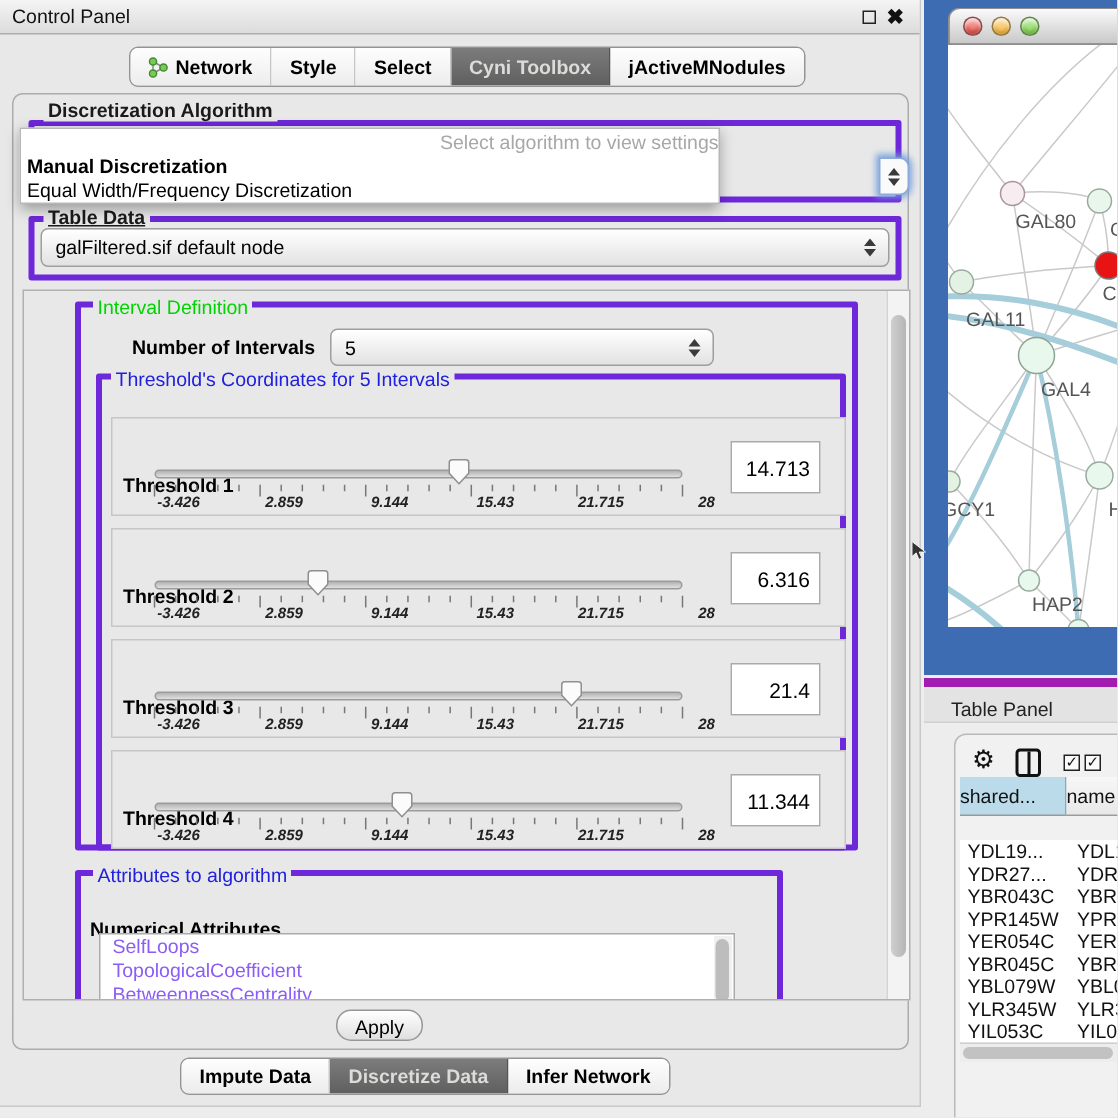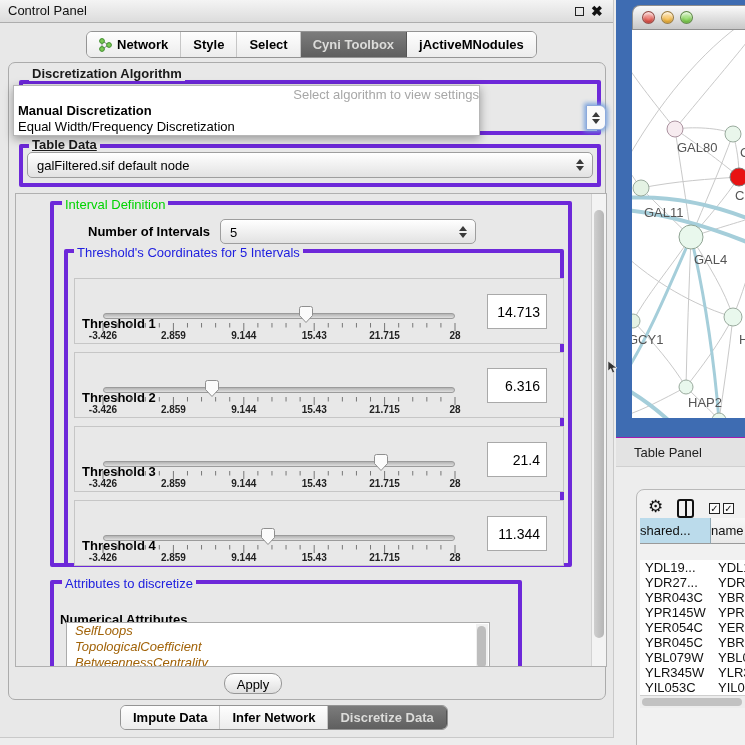--- a/index.html
+++ b/index.html
@@ -41,38 +41,38 @@
   
   .scrollpanel{position:absolute;left:6px;top:130px;width:592px;height:474px;border:1px solid #B0B0B0;background:#E8E8E8;overflow:hidden;box-sizing:border-box;}
   .vscroll{position:absolute;left:575px;top:0;width:15px;height:472px;background:#F3F3F3;border-left:1px solid #D3D3D3;}
   .vscroll .thumb{position:absolute;left:2px;top:16px;width:10px;height:428px;border-radius:5px;background:linear-gradient(90deg,#CFCFCF,#B5B5B5);}
   
   .tpanel{position:absolute;left:6px;width:490px;height:66px;border:1px solid #C6C6C6;background:#E8E8E8;box-sizing:border-box;}
   .tp-title{position:absolute;left:7px;top:5px;font-size:13px;font-weight:bold;color:#000;margin-top:32px;}
   .tp-track{position:absolute;left:28px;top:34px;width:352px;height:6px;border:1px solid #9B9B9B;border-radius:4px;background:linear-gradient(#B3B3B3,#DFDFDF);box-sizing:border-box;}
   .tp-thumb{position:absolute;top:26px;}
   .tp-ticks{position:absolute;left:26px;top:44px;}
-  .tp-ticklabels{position:absolute;left:0;top:51px;width:100%;height:12px;}
+  .tp-ticklabels{position:absolute;left:16px;top:51px;width:100%;height:12px;font-style:italic;}
   .tp-ticklabels span{position:absolute;transform:translateX(-50%);font-size:10px;font-weight:bold;color:#222;white-space:nowrap;}
   .tp-value{position:absolute;left:412px;top:15px;width:60px;height:35px;border:1px solid #A9A9A9;background:#FFF;font-size:14px;font-family:"Liberation Sans",sans-serif;text-align:right;padding-right:6px;box-sizing:border-box;color:#000;}
   
   .attr-list{position:absolute;left:12px;top:38px;width:424px;height:56px;background:#FFF;border:1px solid #ABABAB;box-sizing:border-box;overflow:hidden;}
-  .attr-item{height:16px;line-height:16px;font-size:13px;color:#a16207;padding-left:8px;white-space:nowrap;font-style:italic;}
+  .attr-item{height:16px;line-height:16px;font-size:13px;color:#8b5cf6;padding-left:8px;white-space:nowrap;}
   .attr-scroll{position:absolute;right:1px;top:1px;width:12px;height:52px;background:#F0F0F0;}
   .attr-scroll .thumb{position:absolute;left:1px;top:2px;width:9px;height:42px;border-radius:5px;background:#BDBDBD;}
   .bold-label{position:absolute;font-size:13px;font-weight:bold;color:#000;white-space:nowrap;}
   
   .apply-btn{position:absolute;left:215px;top:610px;width:58px;height:21px;border:1px solid #979797;border-radius:10px;background:linear-gradient(#FFFFFF,#DFDFDF);font-size:13px;color:#000;text-align:center;line-height:20px;box-sizing:border-box;}
   
   .netwin{position:absolute;left:616px;top:0;width:129px;height:450px;background:#3E6CB2;}
   .net-titlebar{position:absolute;left:16px;top:5px;width:113px;height:25px;background:linear-gradient(#FAFAFA,#C8C8C8);border:1px solid #8E8E8E;border-right:none;border-radius:8px 0 0 0;box-sizing:border-box;}
   .light{position:absolute;top:5px;width:13px;height:13px;border-radius:50%;border:1px solid rgba(60,60,60,.5);box-shadow:inset 0 2px 3px rgba(255,255,255,.85),inset 0 -2px 2px rgba(0,0,0,.15);box-sizing:border-box;}
   .net-canvas{position:absolute;left:16px;top:30px;width:113px;height:388px;background:#FFFFFF;overflow:hidden;}
   
-  .tp-header-strip{position:absolute;left:616px;top:437px;width:129px;height:30px;background:#E3E3E3;border-top:1px solid #a21caf;border-bottom:1px solid #D0D0D0;box-sizing:border-box;}
+  .tp-header-strip{position:absolute;left:616px;top:452px;width:129px;height:30px;background:#E3E3E3;border-top:6px solid #a21caf;border-bottom:1px solid #D0D0D0;box-sizing:border-box;}
   .tp-header-strip span{position:absolute;left:18px;top:7px;font-size:13px;color:#222;}
   .tablepanel{position:absolute;left:636px;top:489px;width:110px;height:257px;background:#F1F1F1;border:1px solid #B9B9B9;border-radius:8px 0 0 0;box-sizing:border-box;}
   .gear-icon{position:absolute;left:11px;top:7px;font-size:17px;color:#111;line-height:20px;}
   .split-icon{position:absolute;left:40px;top:9px;width:17px;height:19px;border:2px solid #111;border-radius:3px;box-sizing:border-box;}
   .split-icon div{position:absolute;left:50%;top:0;bottom:0;width:2px;background:#111;transform:translateX(-50%);}
   .cb{position:absolute;top:13px;width:11px;height:11px;border:1.5px solid #222;background:#FAFAFA;box-sizing:border-box;font-size:10px;line-height:9px;text-align:center;color:#111;}
   .tbl-header-cell{position:absolute;top:28px;height:26px;font-size:13px;color:#111;text-align:left;line-height:26px;border-bottom:1px solid #9A9A9A;box-sizing:border-box;}
   .tbl-c1{left:3px;width:71px;background:#BBDBEB;border-right:1px solid #8FA8B5;}
   .tbl-c2{left:74px;width:80px;background:linear-gradient(#F7F7F7,#E8E8E8);}
   .tbl-rows{position:absolute;left:3px;top:70px;width:106px;height:135px;background:#FFF;overflow:hidden;}
@@ -339,21 +339,21 @@
                     <span style="left: 309.6px;">21.715</span>
                     <span style="left: 380px;">28</span>
                   </div>
       <input class="tp-value" readonly="" value="11.344" style="">
     </div>
               </div>
           </div>
         </div>
 
         <div class="fieldset" style="left:34px;top:386px;width:472px;height:100px;">
-          <span class="fieldset-label lbl-blue" style="left:8px;top:-8px;">Attributes to discretize</span>
+          <span class="fieldset-label lbl-blue" style="left:8px;top:-8px;">Attributes to algorithm</span>
           <span class="bold-label" style="left:6px;top:28px;text-align:right;">Numerical Attributes</span>
           <div class="attr-list">
             <div id="attr-items">
                 <div class="attr-item">SelfLoops</div>
                 <div class="attr-item">TopologicalCoefficient</div>
                 <div class="attr-item">BetweennessCentrality</div>
               </div>
             <div class="attr-scroll">
                 <div class="thumb"></div>
               </div>
@@ -365,25 +365,25 @@
           </div>
       </div>
 
       <button class="apply-btn">Apply</button>
     </div>
 
     <div class="tabgroup bottom">
       <div class="tab">
           <span>Impute Data</span>
         </div>
+      <div class="tab selected">
+          <span>Discretize Data</span>
+        </div>
       <div class="tab">
           <span>Infer Network</span>
-        </div>
-      <div class="tab selected">
-          <span>Discretize Data</span>
         </div>
     </div>
   </section>
 
   <section class="netwin">
     <div class="net-titlebar" id="net-titlebar">
         <span class="light" style="left: 9px; background: radial-gradient(circle at 50% 35%, rgba(255, 255, 255, 0.333) 20%, rgb(227, 84, 75) 60%) rgb(227, 84, 75);"></span>
         <span class="light" style="left: 28px; background: radial-gradient(circle at 50% 35%, rgba(255, 255, 255, 0.333) 20%, rgb(243, 182, 63) 60%) rgb(243, 182, 63);"></span>
         <span class="light" style="left: 47px; background: radial-gradient(circle at 50% 35%, rgba(255, 255, 255, 0.333) 20%, rgb(127, 209, 79) 60%) rgb(127, 209, 79);"></span>
       </div>

